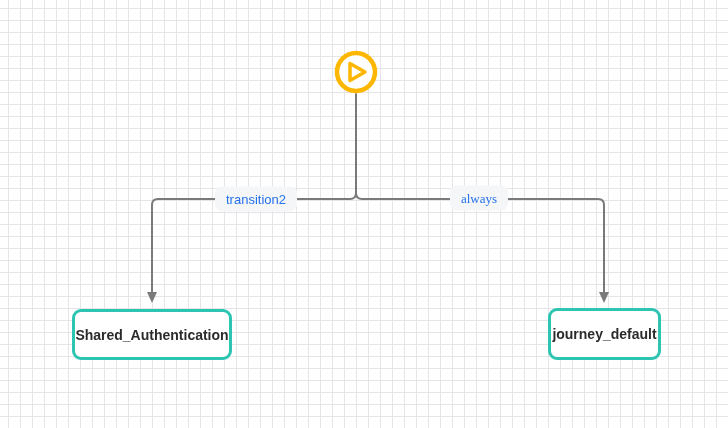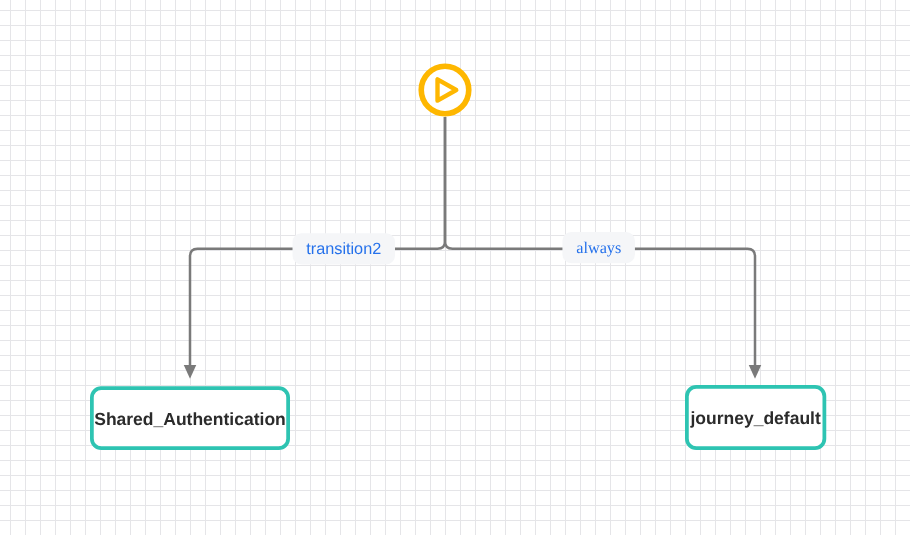--- a/index.html
+++ b/index.html
@@ -97,21 +97,21 @@
     </g>
   </svg>
 
   <div class="start-node">
     <svg width="46" height="46" viewBox="0 0 46 46">
       <circle cx="23" cy="23" r="19" fill="#ffffff" stroke="#feb700" stroke-width="4.5"></circle>
       <path d="M 17 14.5 L 17 31.5 L 32 23 Z" fill="none" stroke="#feb700" stroke-width="3.5" stroke-linejoin="round"></path>
     </svg>
   </div>
 
-  <div class="edge-label" style="left: 275px; top: 199px;">transition2</div>
+  <div class="edge-label" style="left: 256px; top: 199px;">transition2</div>
 
   <div class="edge-label" style="left: 479px; top: 198px; font-family: Liberation Serif, serif;">always</div>
 
   <div class="node node-shared">
     <span>Shared_Authentication</span>
   </div>
 
   <div class="node node-journey">
     <span>journey_default</span>
   </div>

